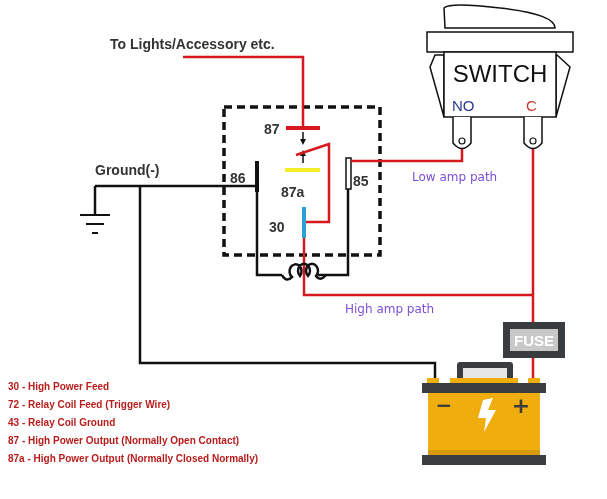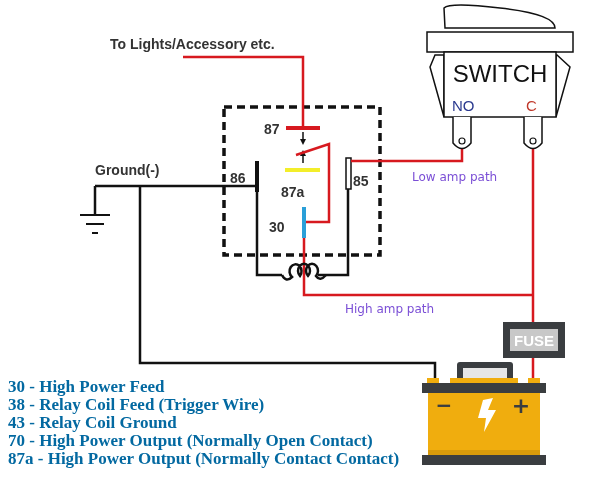--- a/index.html
+++ b/index.html
@@ -1,20 +1,20 @@
 <!DOCTYPE html>
 <html><head>
 <meta charset="utf-8">
 <style>
   html, body { margin:0; padding:0; background:#ffffff; }
   #stage { position:relative; width:607px; height:499px; overflow:hidden; background:#fff; }
   svg { position:absolute; left:0; top:0; }
   .lbl { font-family:"Liberation Sans", sans-serif; font-weight:bold; fill:#333; }
   .purple { font-family:"DejaVu Sans", sans-serif; fill:#7b4fd6; }
-  .legend { position:absolute; left:8px; top:378px; font-family:Liberation Serif, serif; font-weight:bold; font-size:17px; color:#0369a1; line-height:18px; }
+  .legend { position:absolute; left:8px; top:378px; font-family:Liberation Sans, sans-serif; font-weight:bold; font-size:10px; color:#b91c1c; line-height:18px; }
   .legend div { white-space:nowrap; }
 </style>
 </head>
 <body>
 
 <div id="stage">
 <svg width="607" height="499" viewBox="0 0 607 499">
 
   <rect x="224" y="107" width="156" height="148" fill="none" stroke="#111" stroke-width="3.5" stroke-dasharray="8,5"></rect>
 
@@ -91,18 +91,18 @@
   <text x="264" y="134" class="lbl" font-size="14">87</text>
   <text x="281" y="197" class="lbl" font-size="14">87a</text>
   <text x="269" y="232" class="lbl" font-size="14">30</text>
   <text x="353" y="186" class="lbl" font-size="14">85</text>
   <text x="412" y="181" class="purple" font-size="12">Low amp path</text>
   <text x="345" y="313" class="purple" font-size="12">High amp path</text>
 </svg>
 
 <div class="legend">
   <div>30 - High Power Feed</div>
-  <div>38 - Relay Coil Feed (Trigger Wire)</div>
+  <div>72 - Relay Coil Feed (Trigger Wire)</div>
   <div>43 - Relay Coil Ground</div>
-  <div>70 - High Power Output (Normally Open Contact)</div>
-  <div>87a - High Power Output (Normally Contact Contact)</div>
+  <div>87 - High Power Output (Normally Open Contact)</div>
+  <div>87a - High Power Output (Normally Closed Normally)</div>
 </div>
 </div>
 
 </body></html>

